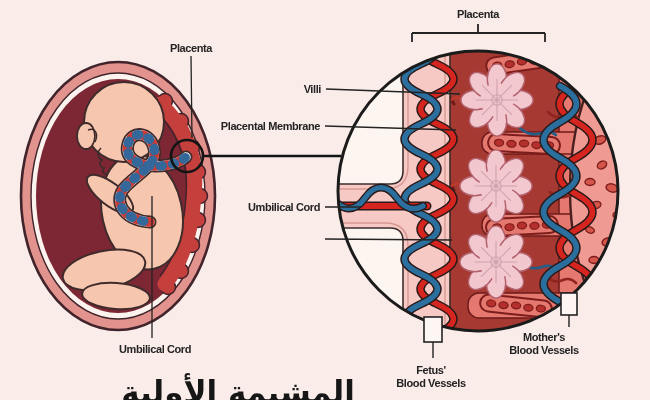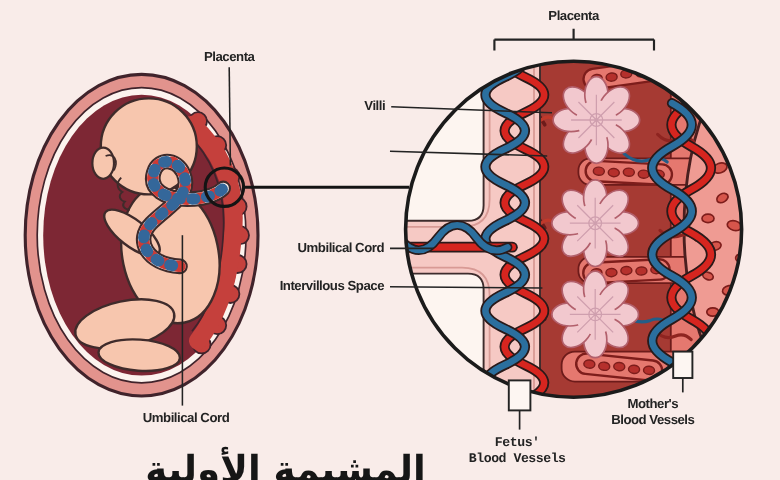--- a/index.html
+++ b/index.html
@@ -219,26 +219,26 @@
 </svg>
 
 <div class="lbl center" style="left:146px;top:42px;width:90px;">Placenta</div>
 
 <div class="lbl center" style="left:105px;top:343px;width:100px;">Umbilical Cord</div>
 
 <div class="lbl center" style="left:433px;top:8px;width:90px;">Placenta</div>
 
 <div class="lbl right" style="right:329px;top:83px;">Villi</div>
 
+<div class="lbl right" style="right:330px;top:120px;">Placental Membrane</div>
 
 <div class="lbl right" style="right:330px;top:201px;">Umbilical Cord</div>
 
-<div class="lbl right" style="right:330px;top:233px;">Intervillous Space</div>
-
-<div class="lbl center twoline" style="left:381px;top:364px;width:100px;font-family:Liberation Mono, monospace;">
+
+<div class="lbl center twoline" style="left:381px;top:364px;width:100px;">
   <span>Fetus'</span><br>
   <span>Blood Vessels</span>
 </div>
 
 <div class="lbl center twoline" style="left:494px;top:331px;width:100px;">
   <span>Mother's</span><br>
   <span>Blood Vessels</span>
 </div>
 
 <div class="caption-ar">المشيمة الأولية أثناء الحمل</div>

